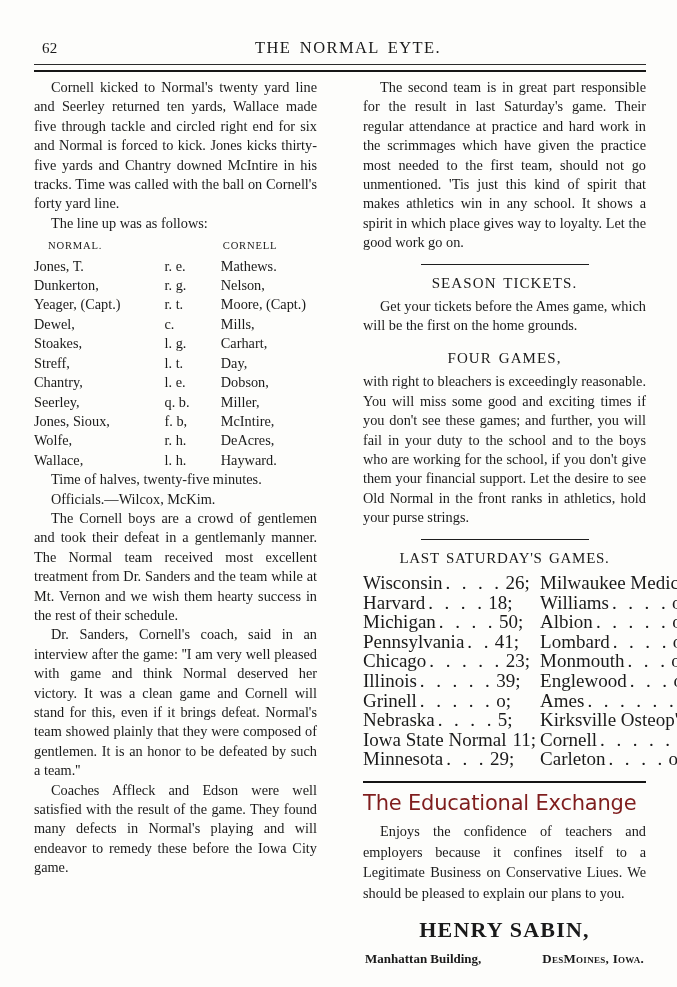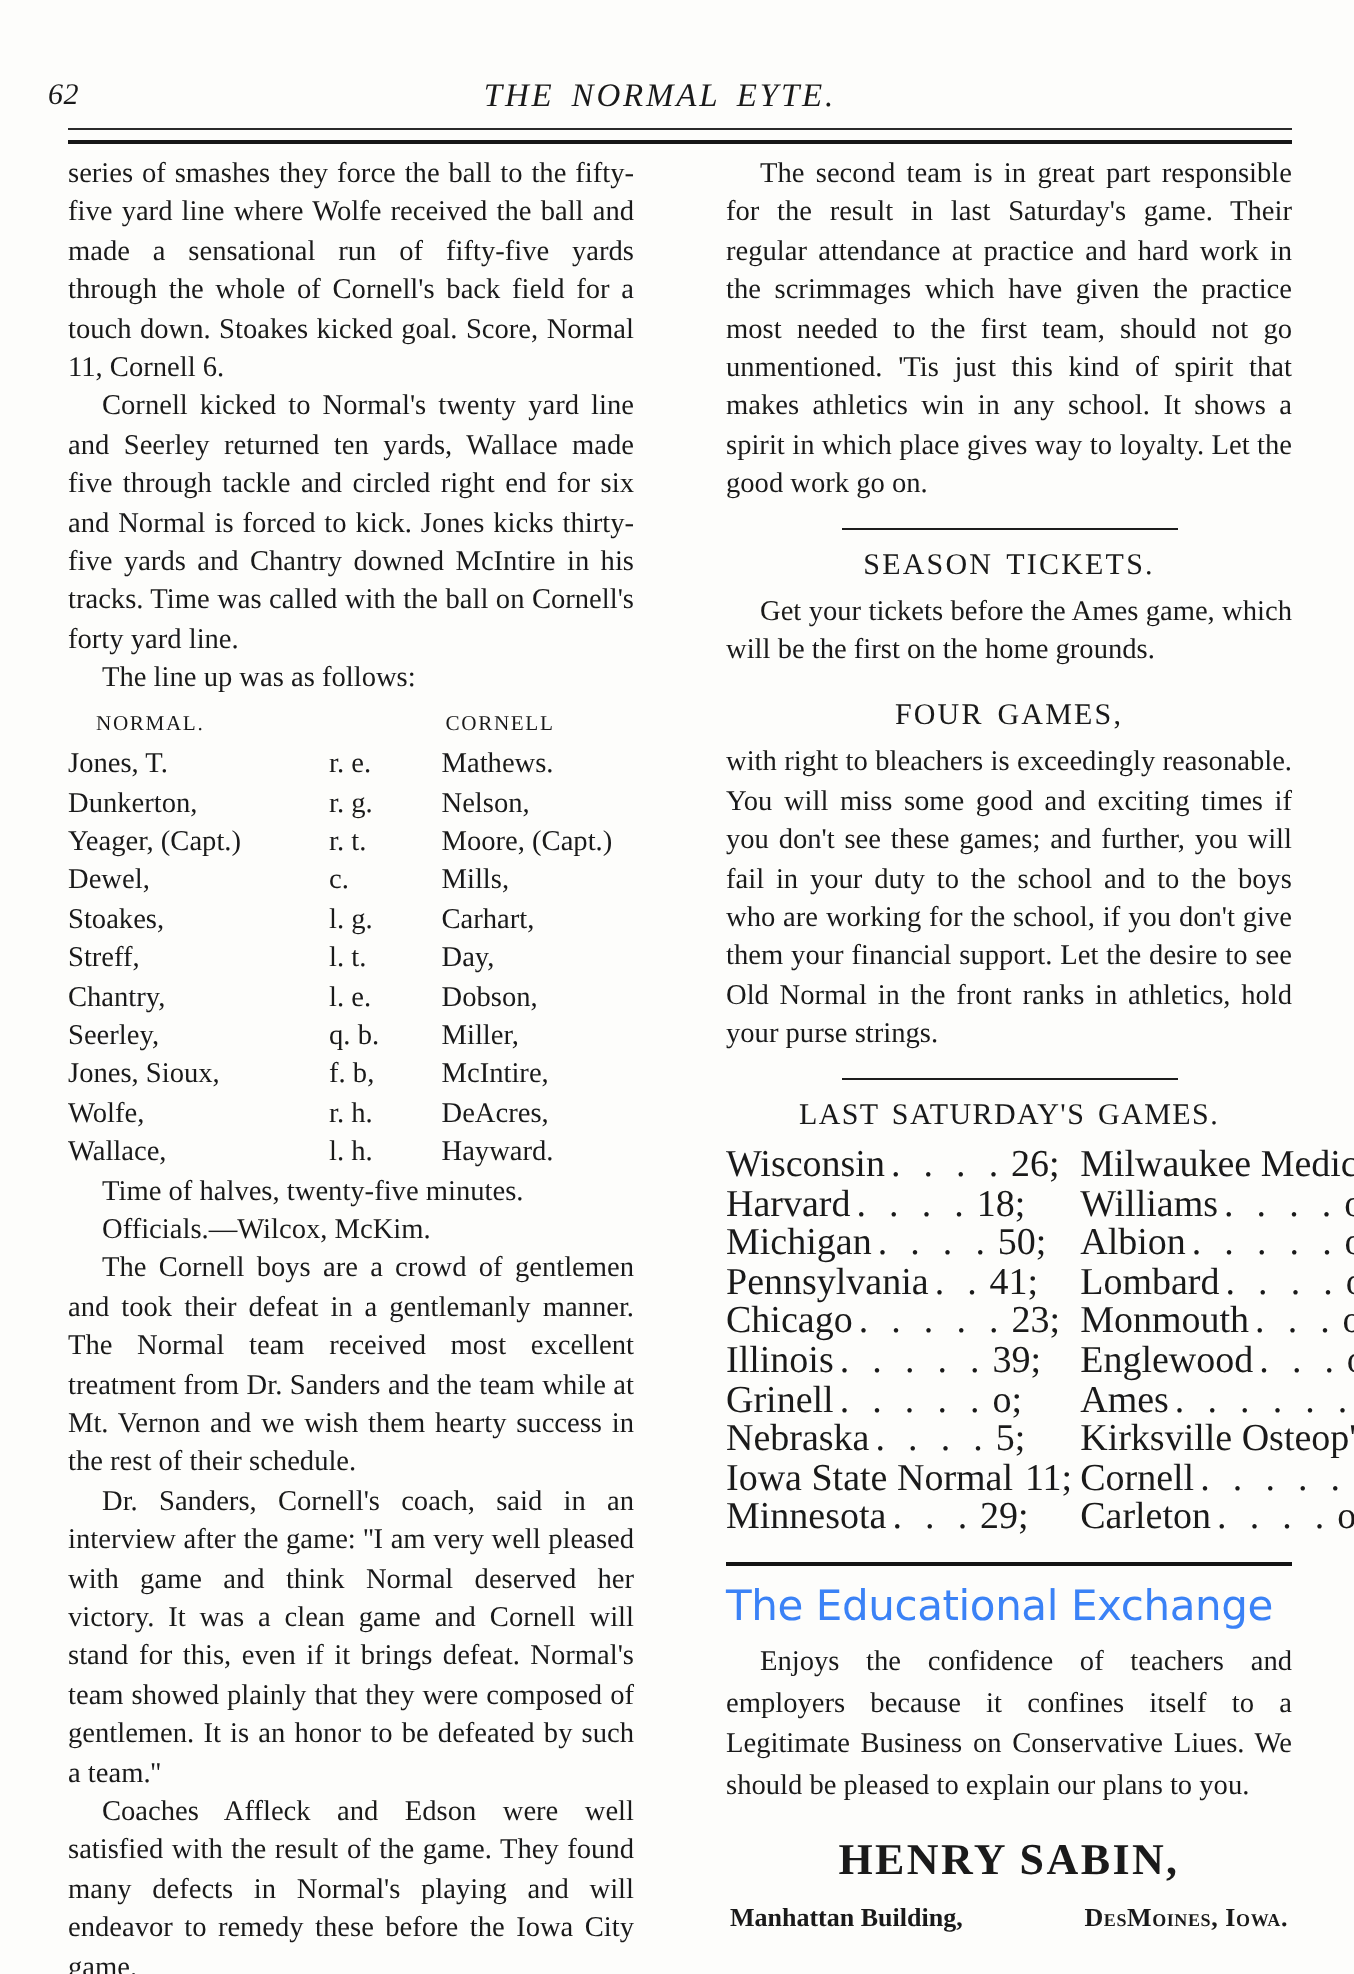--- a/index.html
+++ b/index.html
@@ -20,25 +20,24 @@
     position: absolute;
     left: 0; top: 0;
     width: 677px;
     height: 987px;
     background: #fdfdfb;
   }
 
   
   .runhead {
     position: absolute;
-    left: 24px;
+    left: 42px;
     top: 38px;
     width: 612px;
     height: 22px;
-    font-style: italic;
   }
   .folio {
     position: absolute;
     left: 0;
     top: 2px;
     font-size: 15px;
     letter-spacing: 0.3px;
   }
   .journal-title {
     position: absolute;
@@ -166,21 +165,21 @@
   }
 
   
   .ad-title {
     margin: 2px 0 8px 0;
     font-family: "DejaVu Sans", "Liberation Sans", sans-serif;
     font-size: 21px;
     font-weight: normal;
     letter-spacing: -0.2px;
     text-align: left;
-    color: #3b82f6;
+    color: #7f1d1d;
   }
   .ad-body {
     margin: 0;
     text-indent: 17px;
     text-align: justify;
     font-size: 14.3px;
     line-height: 20.4px;
   }
   .ad-name {
     margin: 17px 0 10px 0;
@@ -209,21 +208,20 @@
 <div class="page">
 
   <div class="runhead">
     <div class="folio">62</div>
     <div class="journal-title">THE NORMAL EYTE.</div>
   </div>
   <div class="rule-double"></div>
 
   <div class="col col-left">
 
-    <p class="body cont">series of smashes they force the ball to the fifty-five yard line where Wolfe received the ball and made a sensational run of fifty-five yards through the whole of Cornell's back field for a touch down. Stoakes kicked goal. Score, Normal 11, Cornell 6.</p>
     <p class="body">Cornell kicked to Normal's twenty yard line and Seerley returned ten yards, Wallace made five through tackle and circled right end for six and Normal is forced to kick. Jones kicks thirty-five yards and Chantry downed McIntire in his tracks. Time was called with the ball on Cornell's forty yard line.</p>
     <p class="body">The line up was as follows:</p>
 
     <table class="lineup">
       <thead>
         <tr>
           <td class="c-home">NORMAL.</td>
           <td class="c-pos"></td>
           <td class="c-away">CORNELL</td>
         </tr>

